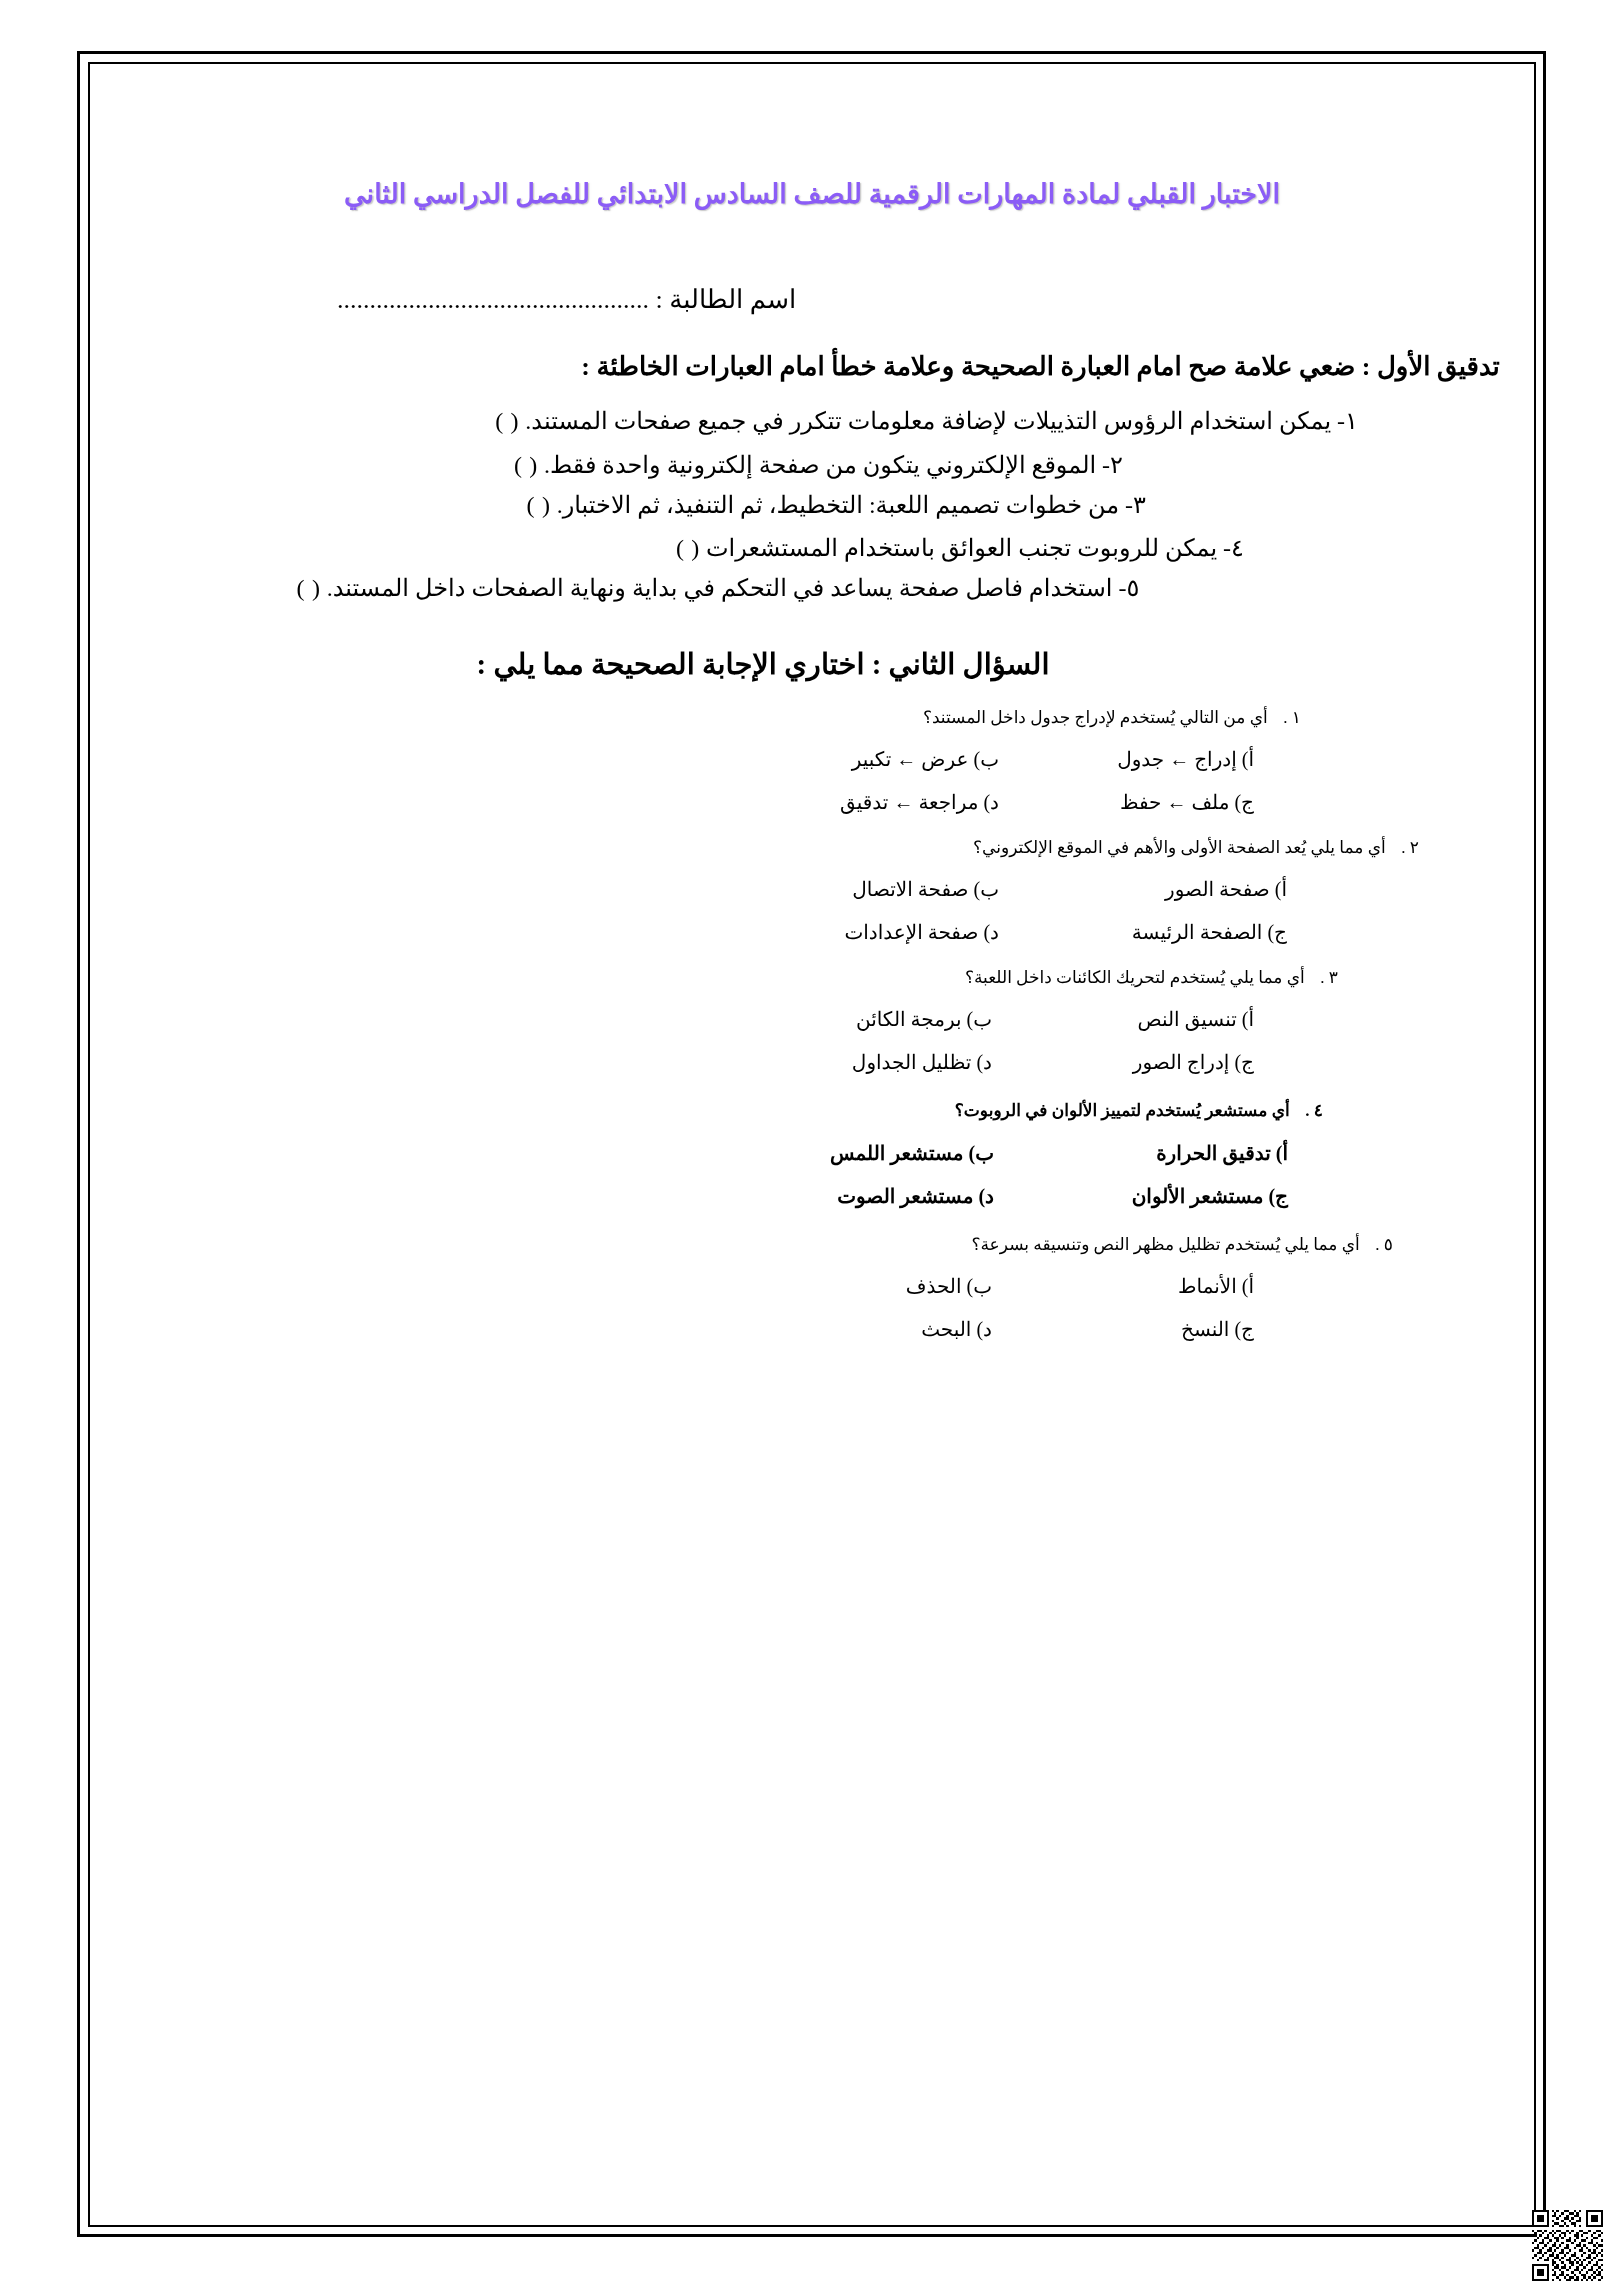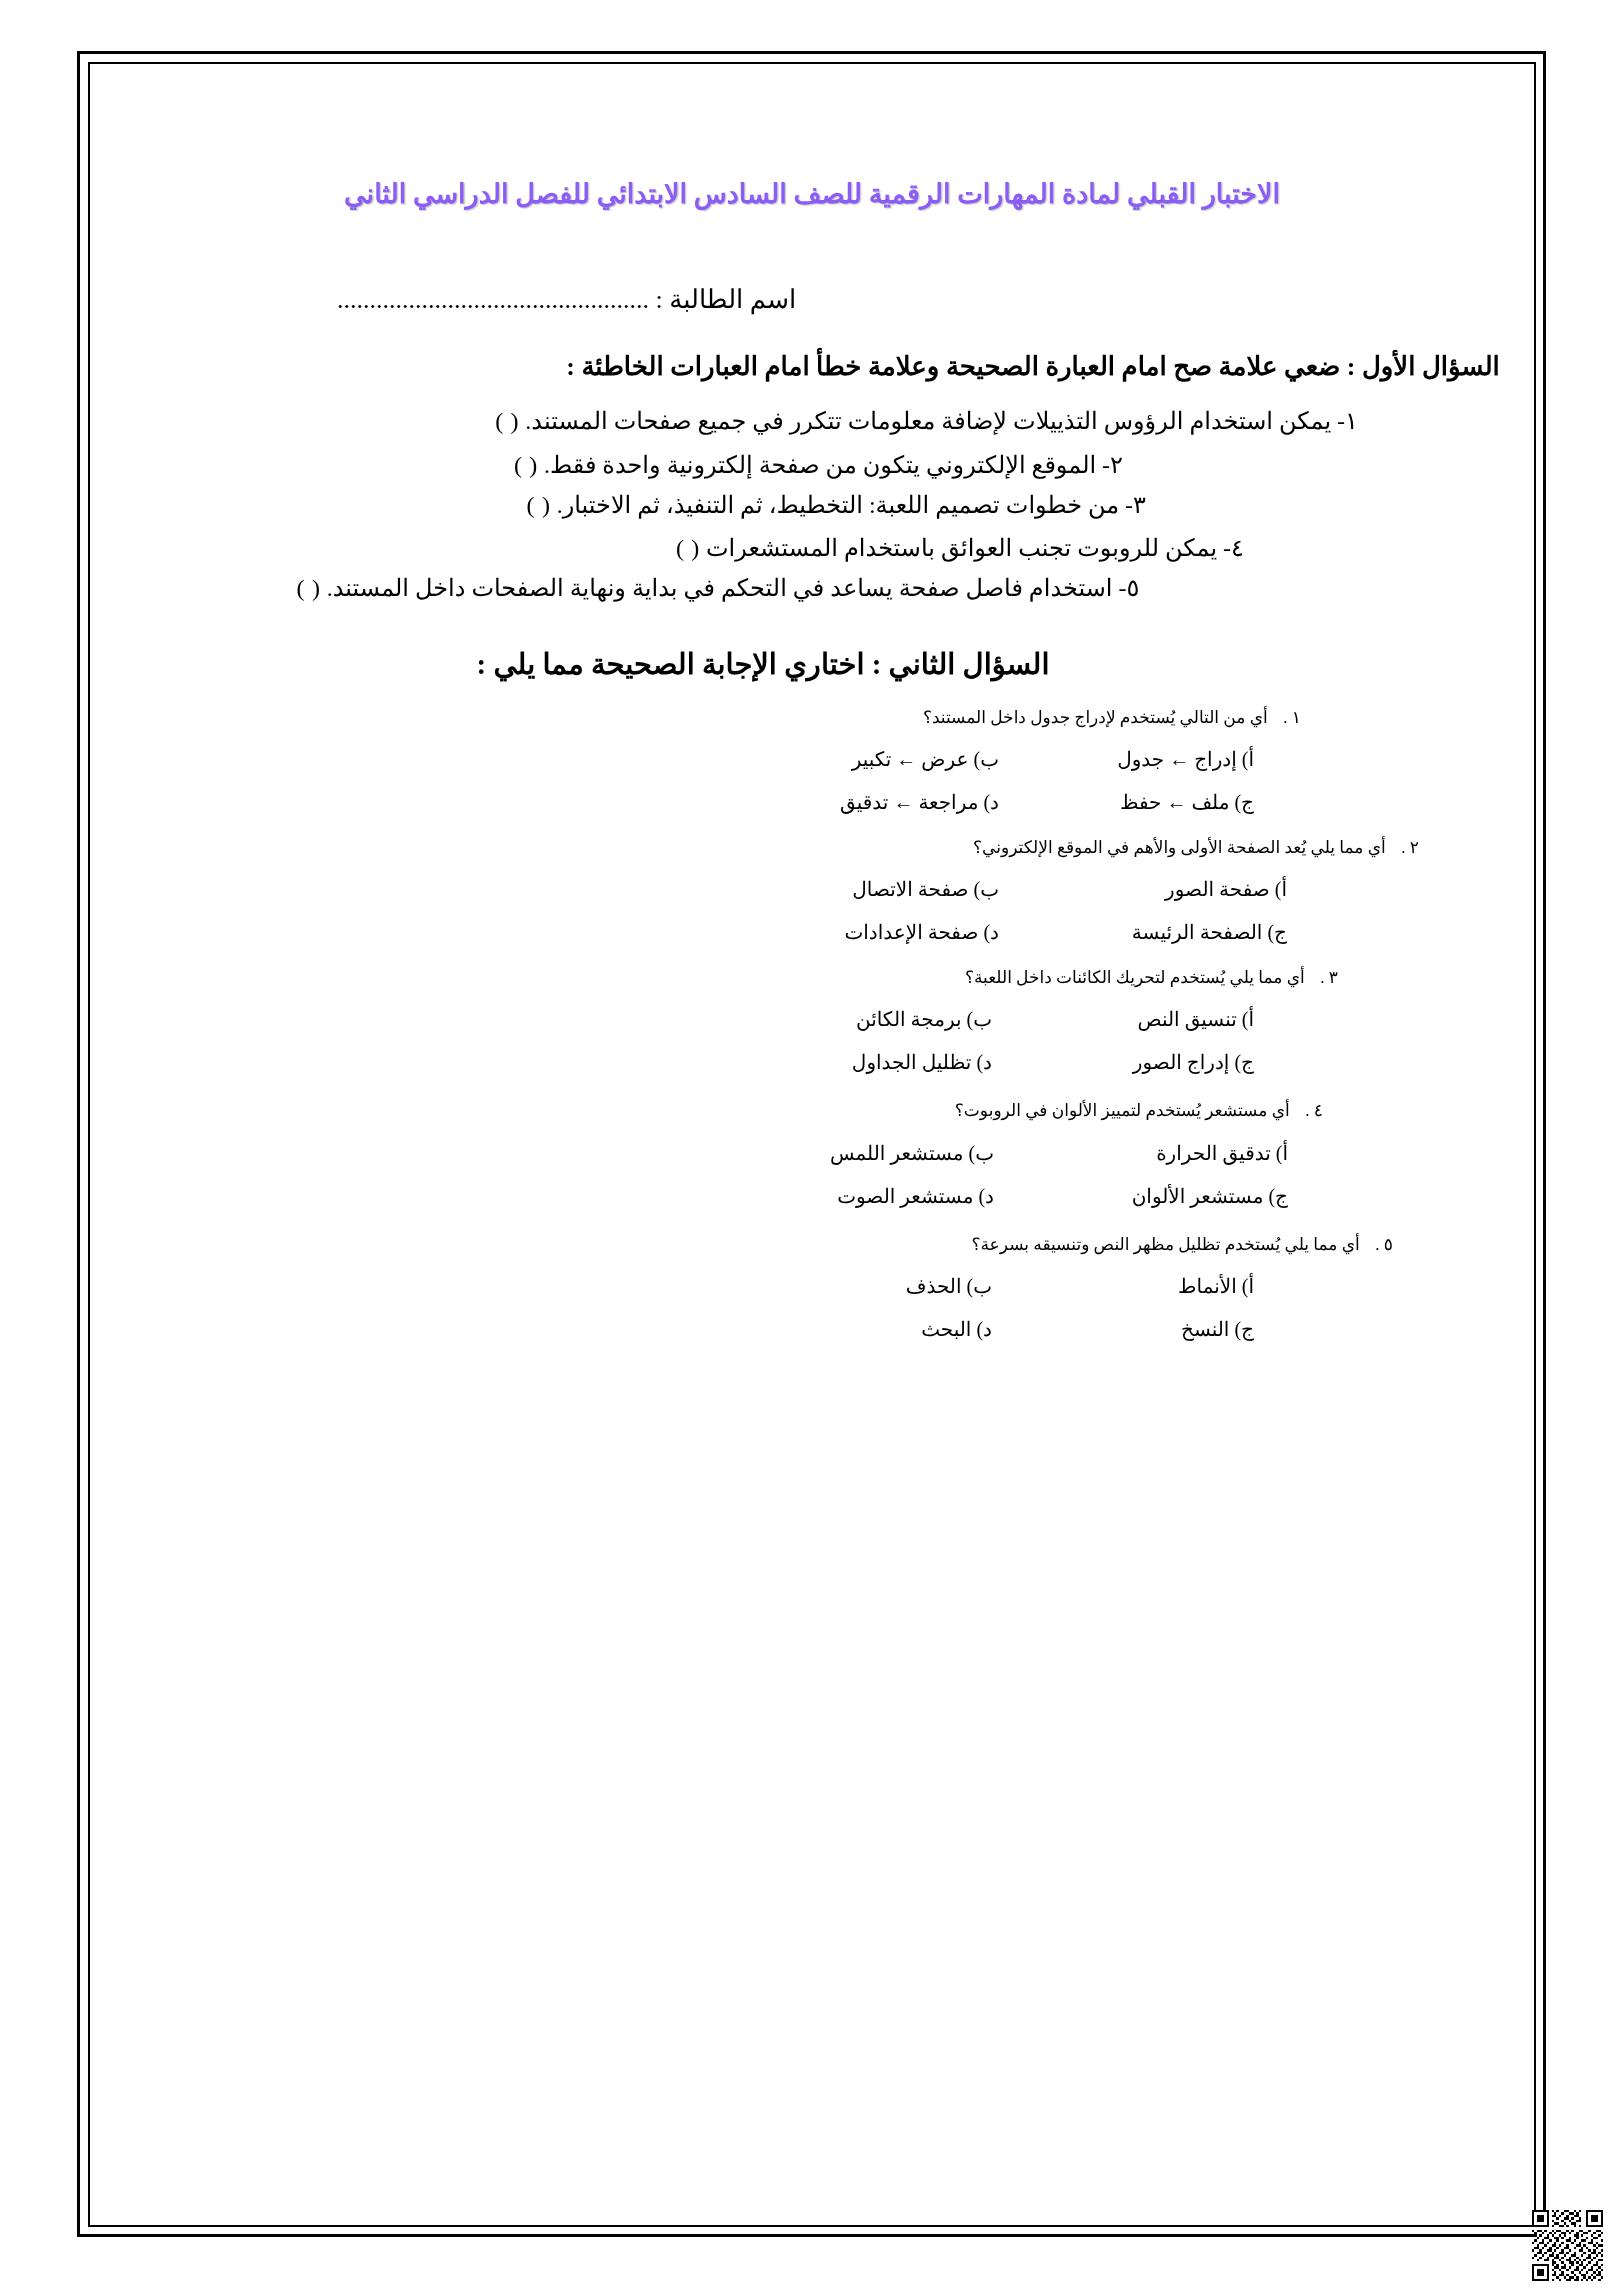--- a/index.html
+++ b/index.html
@@ -155,21 +155,21 @@
   .mq4 .mcq-stem { padding-right: 186px; }
   .mq4 .opt-row  { padding-right: 221px; }
   .mq4 .opt-row .opt-a { width: 294px; }
 
   .mq5 .mcq-stem { padding-right: 116px; }
   .mq5 .opt-row  { padding-right: 255px; }
   .mq5 .opt-row .opt-a { width: 262px; }
 
   .mcq-item.mq2 { margin-top: 22px; }
   .mcq-item.mq3 { margin-top: 22px; }
-  .mcq-item.mq4 { margin-top: 25px; }
+  .mcq-item.mq4 { margin-top: 25px; font-weight: bold; }
   .mcq-item.mq5 { margin-top: 25px; }
 
   
   .qr-wrap {
     position: absolute;
     right: 19.6px;
     bottom: 14.4px;
     width: 71px;
     height: 71px;
   }
@@ -183,21 +183,21 @@
 
 <div class="content">
 
   <h1 class="exam-title">الاختبار القبلي لمادة المهارات الرقمية للصف السادس الابتدائي للفصل الدراسي الثاني</h1>
 
   <div class="student-line">
     <span class="label">اسم الطالبة :</span>
     <span class="dots">................................................</span>
   </div>
 
-  <div class="q-heading">السؤال الأول : ضعي علامة صح امام العبارة الصحيحة وعلامة خطأ امام العبارات الخاطئة :</div>
+  <div class="q-heading">تدقيق الأول : ضعي علامة صح امام العبارة الصحيحة وعلامة خطأ امام العبارات الخاطئة :</div>
 
   <div class="tf-list">
     <div class="tf-row tf-1">
       <span class="num">١-</span>
       <span class="txt">يمكن استخدام الرؤوس التذييلات لإضافة معلومات تتكرر في جميع صفحات المستند.</span>
       <span class="box">(        )</span>
     </div>
     <div class="tf-row tf-2">
       <span class="num">٢-</span>
       <span class="txt">الموقع الإلكتروني يتكون من صفحة إلكترونية واحدة فقط.</span>

